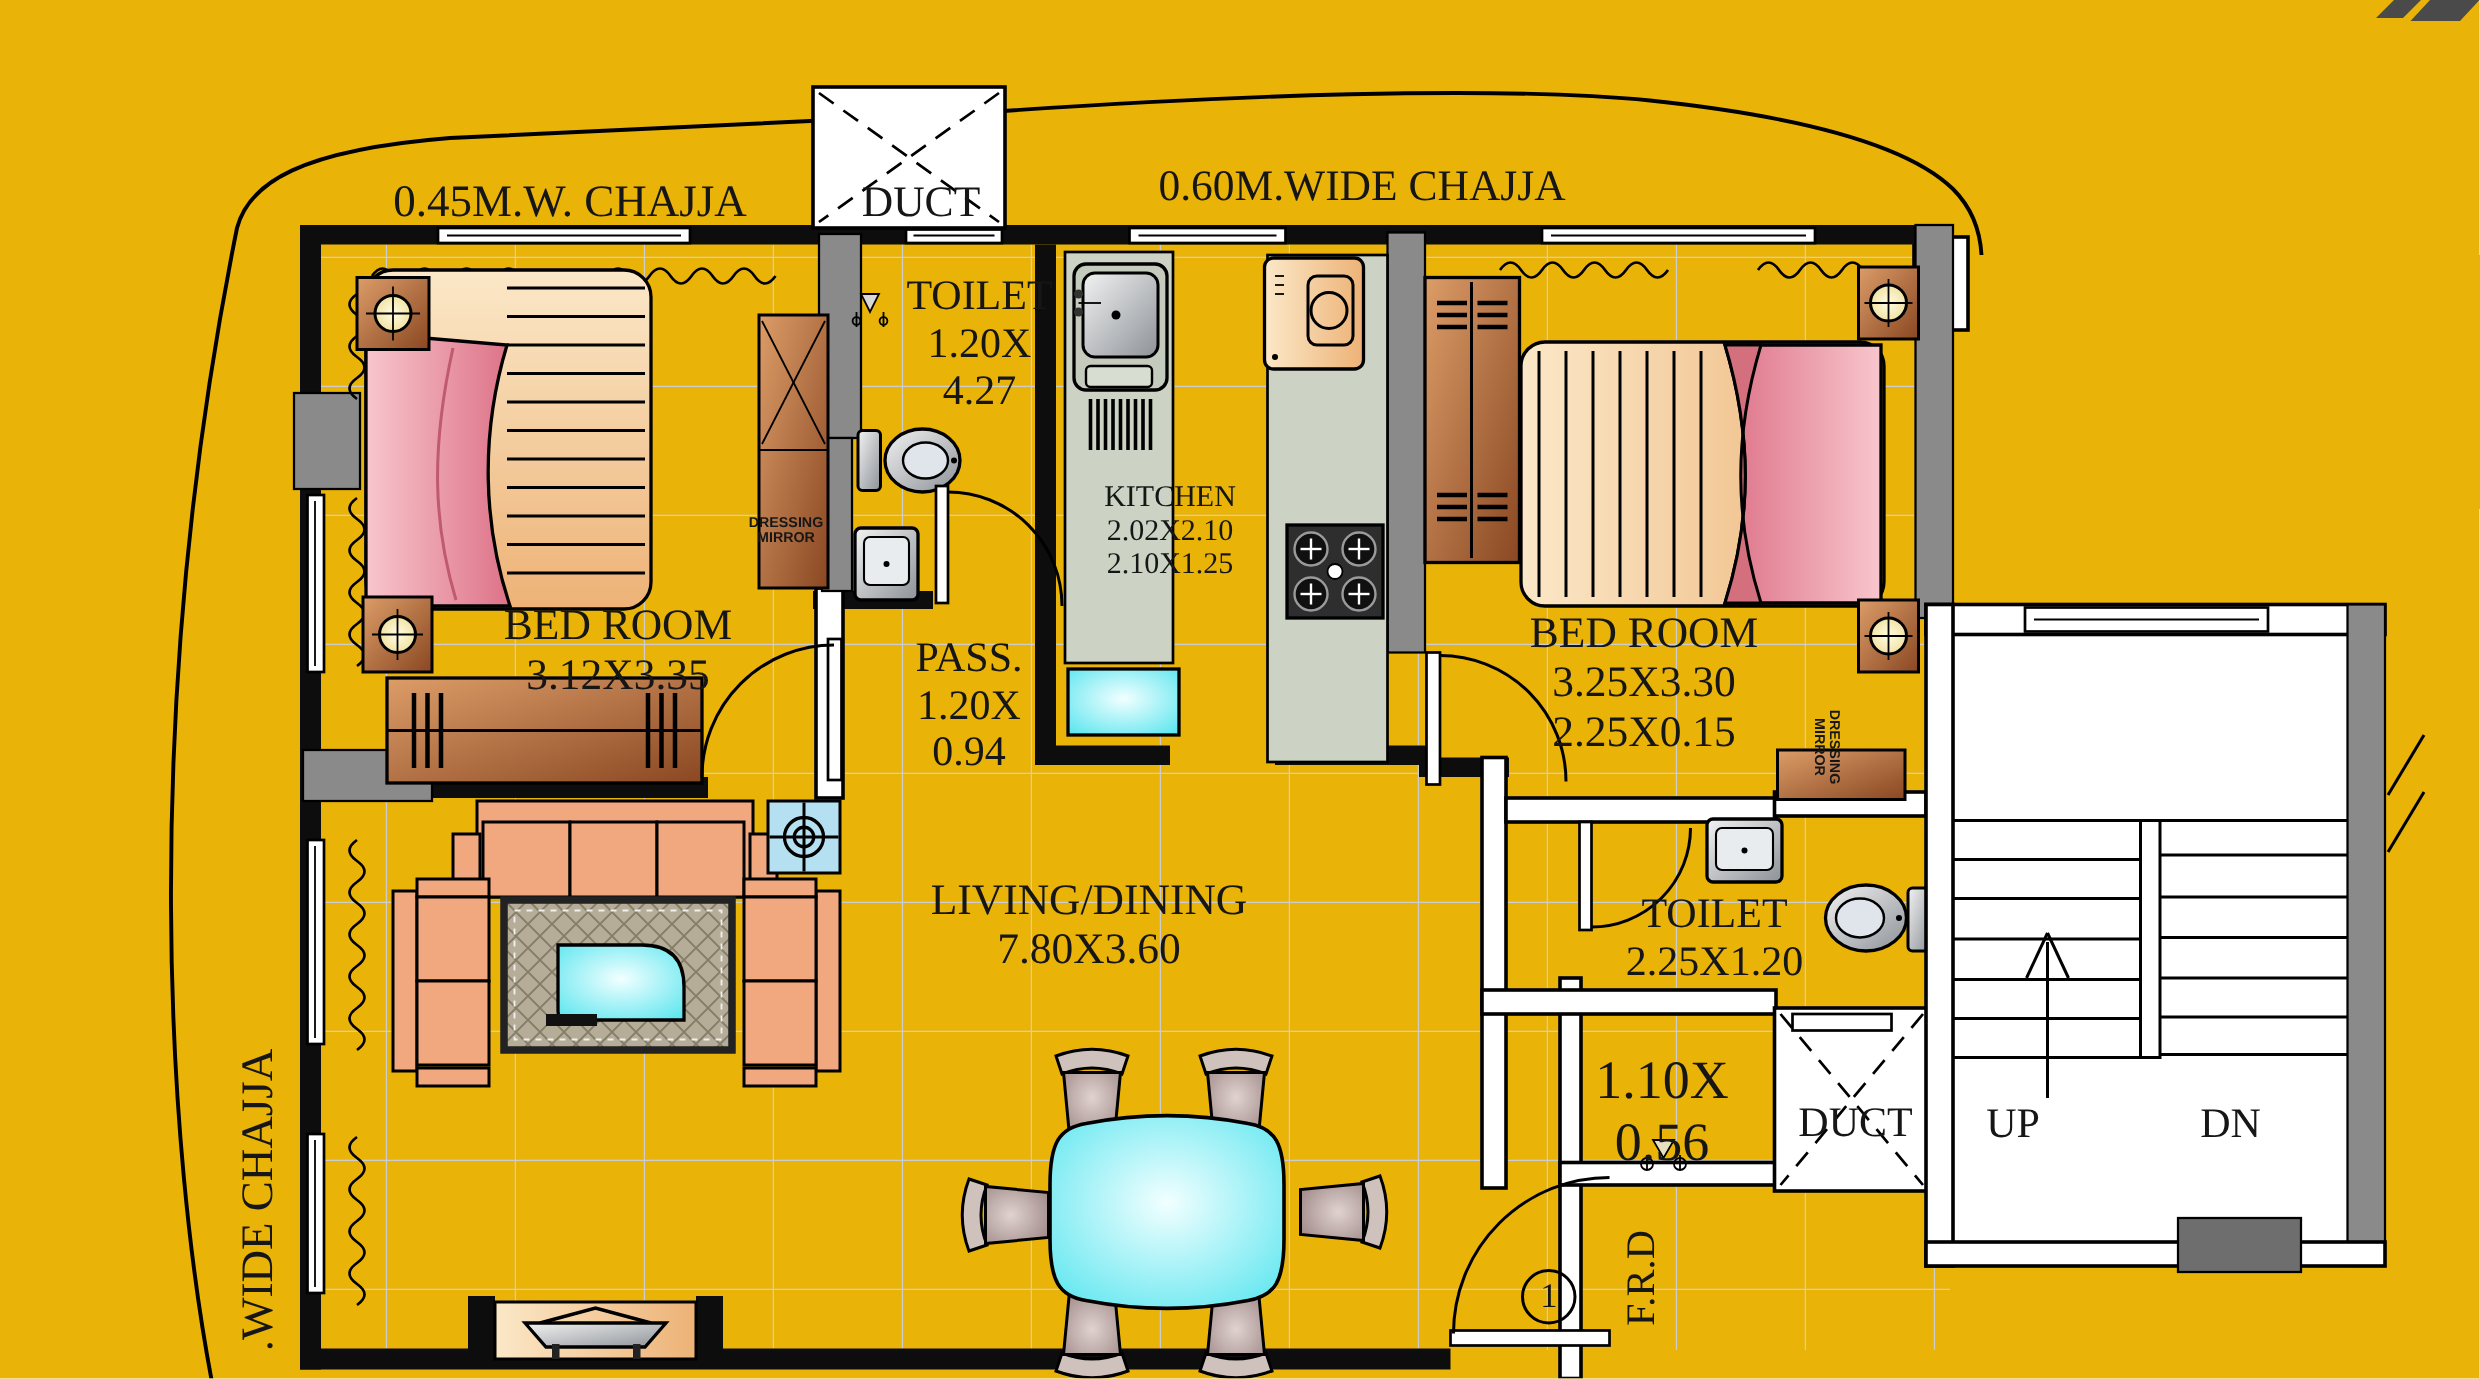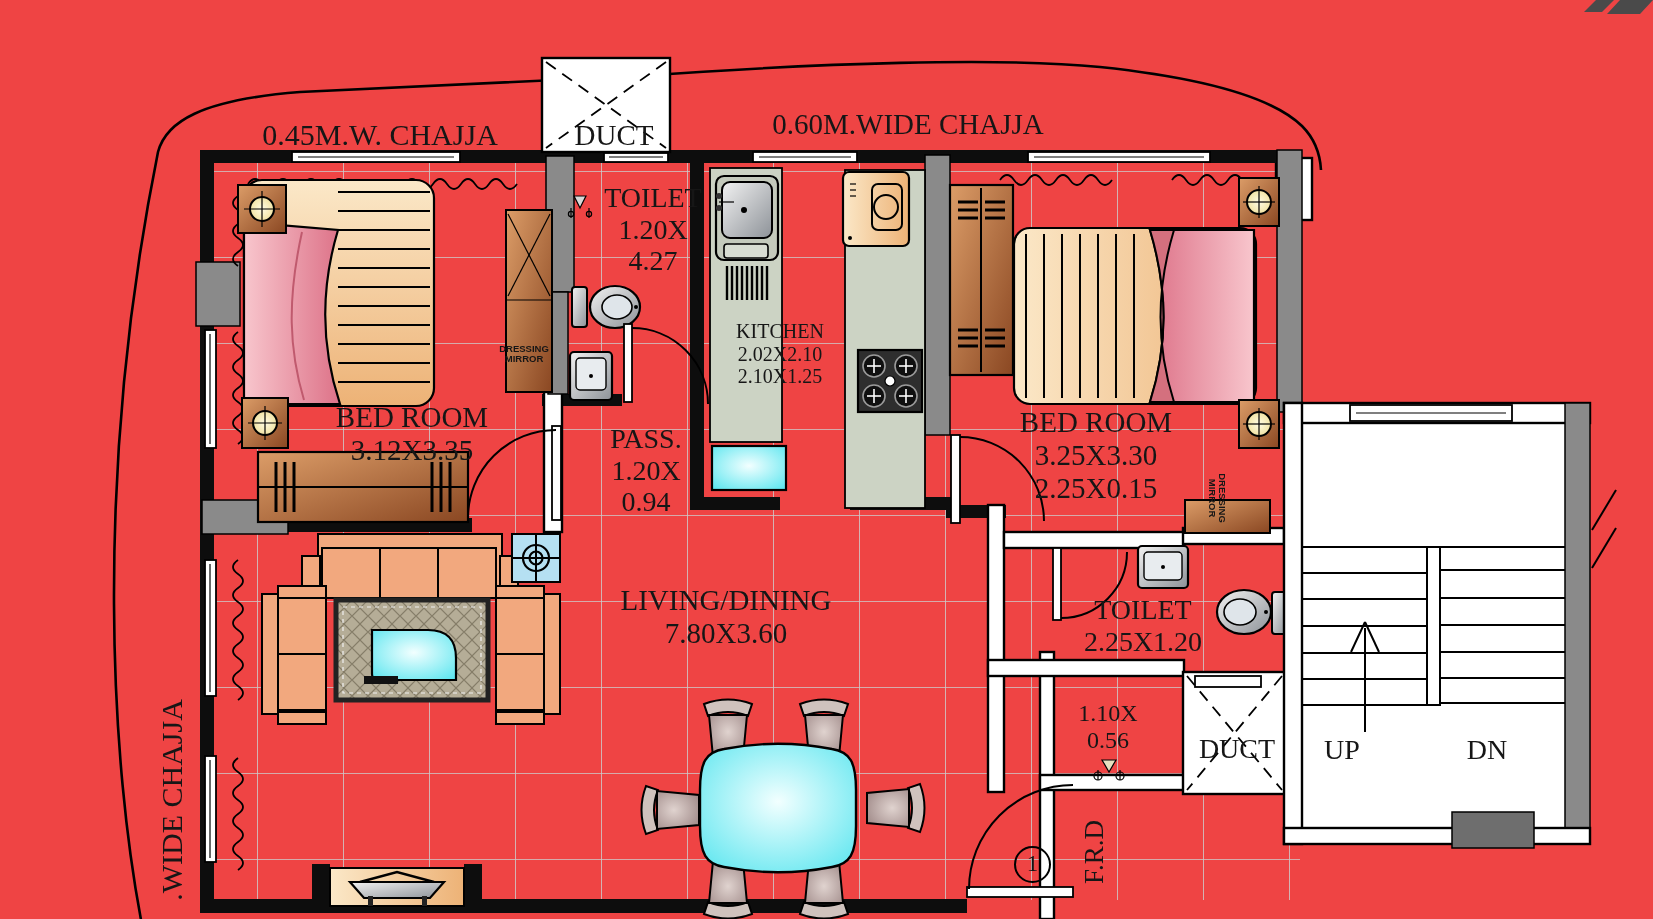--- a/index.html
+++ b/index.html
@@ -1,16 +1,16 @@
 <!DOCTYPE html>
 <html style="--wall_gray: #8a8a8a; --tile_line: #cdcdcd; --bed_pink: #ef9da8; --bed_pink_deep: #d46a7c; --mattress_tan: #f6ddb0; --wood_brown: #c07848; --sofa_peach: #f2a87e; --counter_sage: #ccd3c4; --glass_cyan: #6eeaf2; --fan_blue: #b5e0f2; --rug_beige: #b5ad97; --chair_mauve: #b49a9a;"><head>
 <meta charset="utf-8">
 <style>
   html,body{margin:0;padding:0;background:#fff}
-  #stage{position:relative;width:1653px;height:919px;background:#ef4444;overflow:hidden;
+  #stage{position:relative;width:1653px;height:919px;background:#eab308;overflow:hidden;
          font-family:"Liberation Serif","DejaVu Serif",serif;color:#141414}
   #plan-svg{position:absolute;left:0;top:0}
   .lbl{position:absolute;transform:translateX(-50%);text-align:center;line-height:1.13;white-space:nowrap;color:#161616}
   .rotccw{transform:translate(-50%,-50%) rotate(-90deg)}
   .rotcw{transform:translate(-50%,-50%) rotate(90deg)}
   .sm{font-family:"Liberation Sans","DejaVu Sans",sans-serif;font-weight:bold;font-size:9.5px;line-height:1.05;letter-spacing:0}
   .circle1{position:absolute;width:33px;height:33px;border:2.5px solid #000;border-radius:50%;
            text-align:center;line-height:31px;font-size:23px;background:transparent}
   
   .blk{fill:#0d0d0d}
@@ -525,21 +525,21 @@
 <div class="lbl" style="left:726px;top:584px;font-size:29px">
   <div>LIVING/DINING</div>
   <div>7.80X3.60</div>
 </div>
 
 <div class="lbl" style="left:1143px;top:594px;font-size:28px">
   <div>TOILET</div>
   <div>2.25X1.20</div>
 </div>
 
-<div class="lbl" style="left:1108px;top:700px;font-size:24px">
+<div class="lbl" style="left:1108px;top:700px;font-size:36px">
   <div>1.10X</div>
   <div>0.56</div>
 </div>
 
 <div class="lbl" style="left:1237px;top:733px;font-size:28px">DUCT</div>
 <div class="lbl" style="left:1342px;top:734px;font-size:28px">UP</div>
 <div class="lbl" style="left:1487px;top:734px;font-size:28px">DN</div>
 
 <div class="lbl rotccw" style="left:1094px;top:852px;font-size:27px">F.R.D</div>
 <div class="lbl rotccw" style="left:172px;top:800px;font-size:30px">.WIDE CHAJJA</div>

